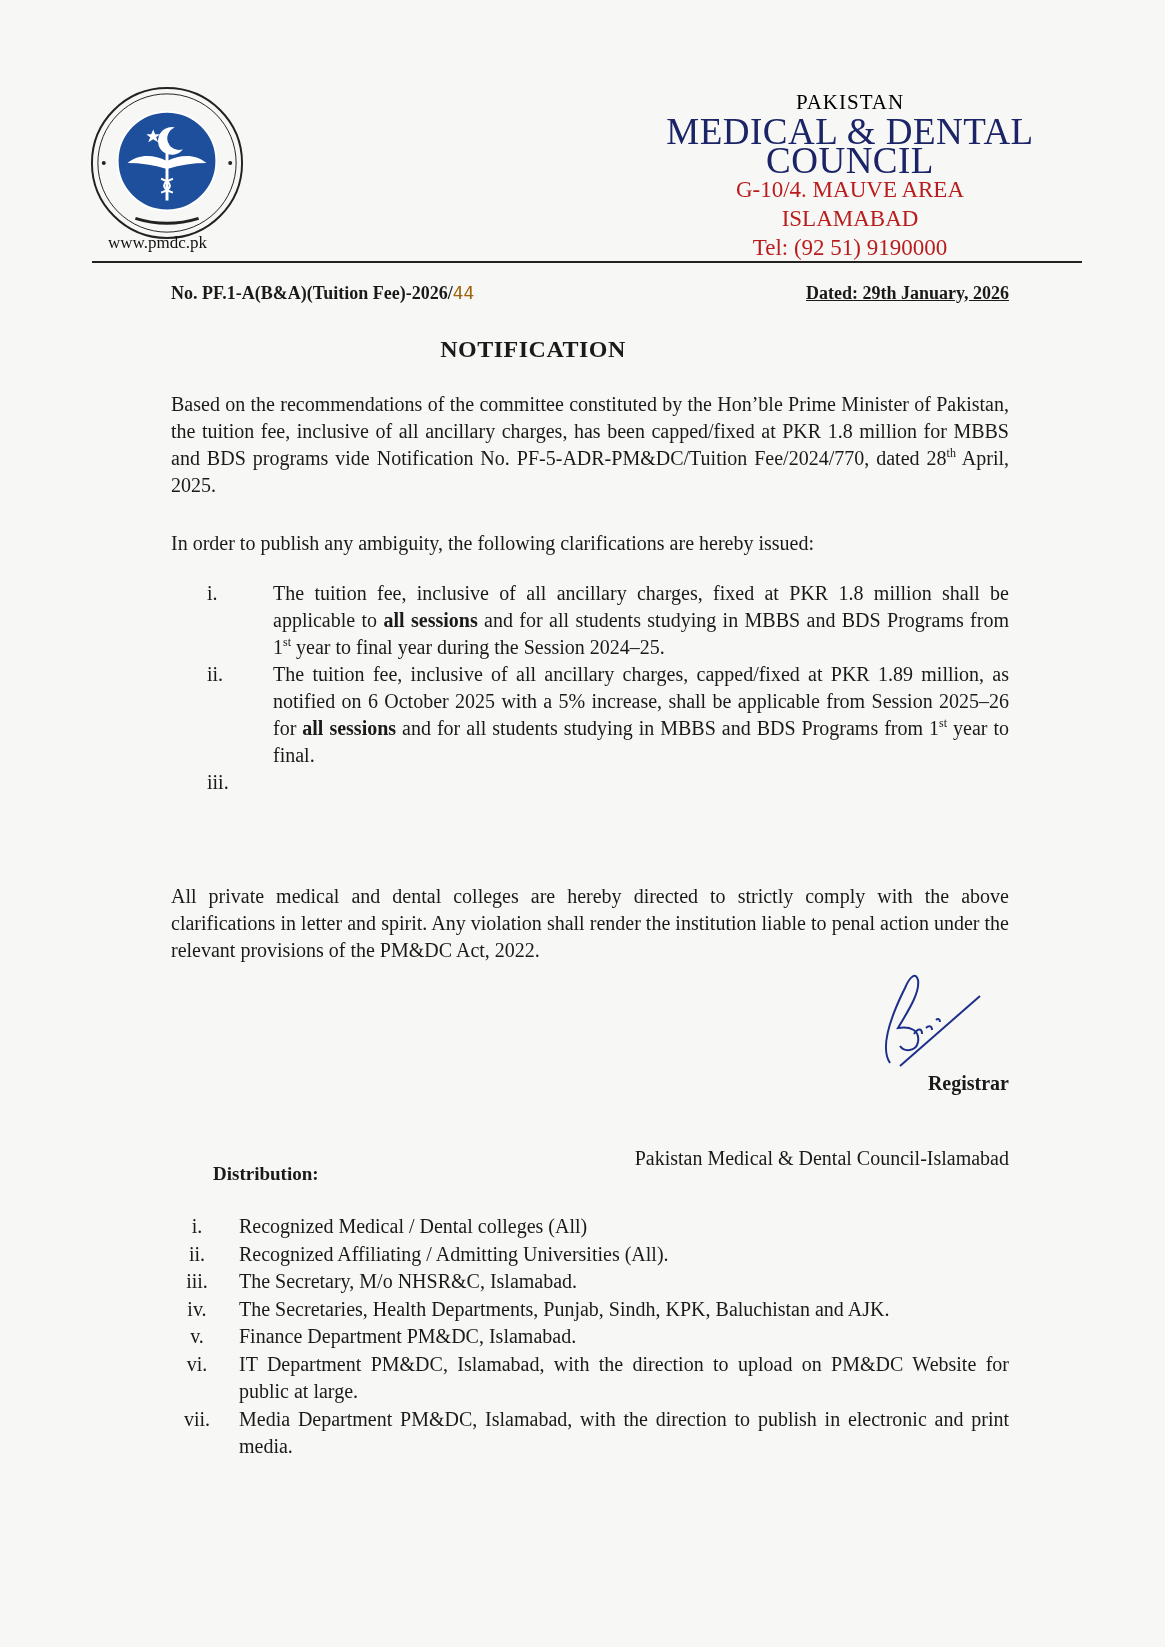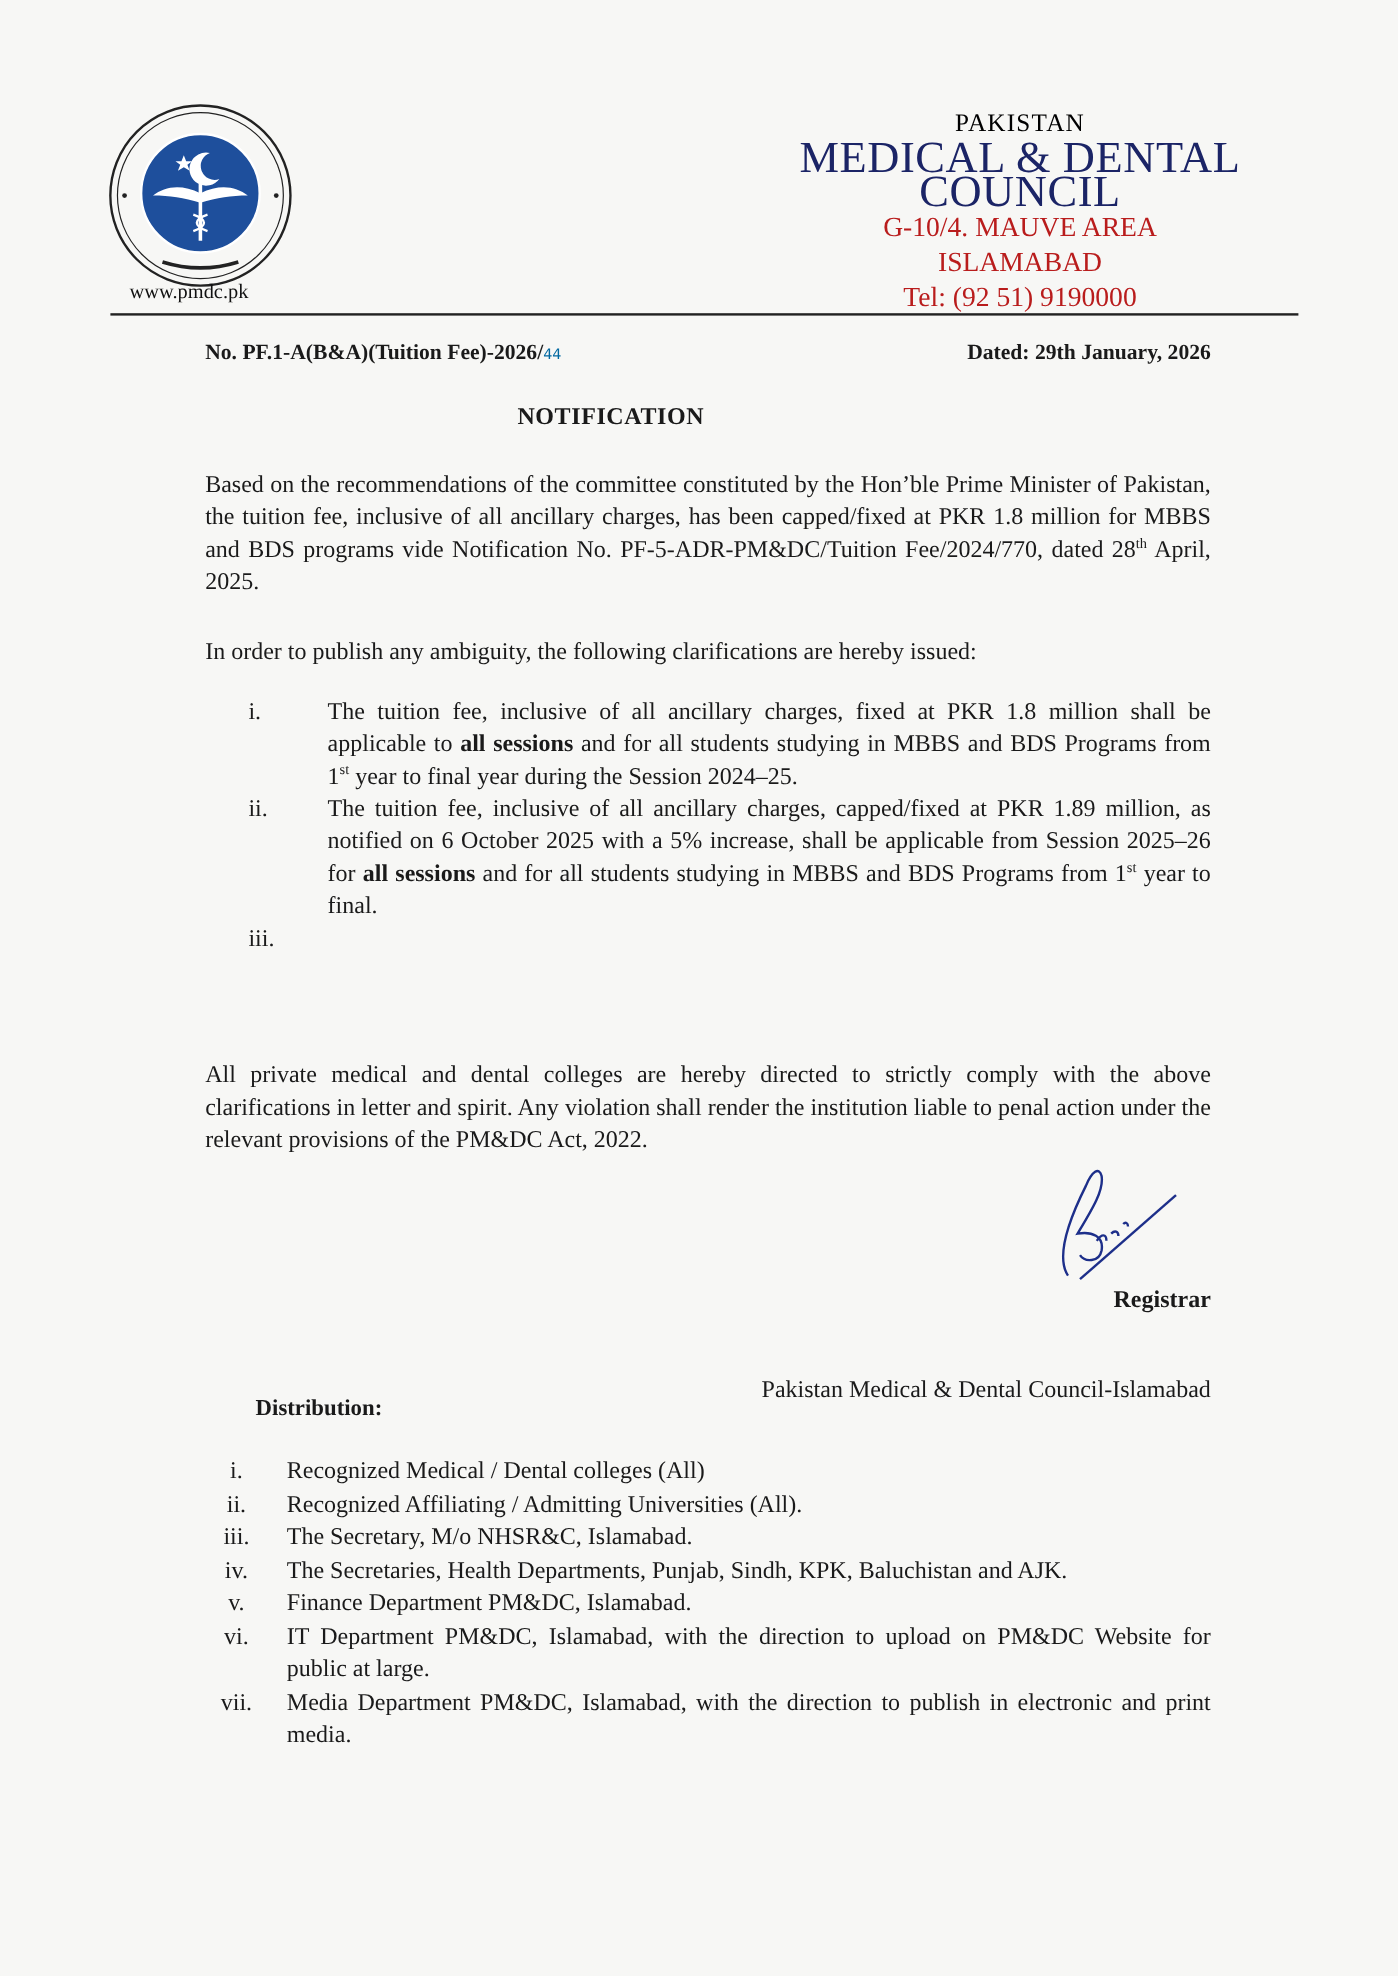--- a/index.html
+++ b/index.html
@@ -18,23 +18,23 @@
   .letterhead {
     position: absolute; left: 600px; top: 88px; width: 500px; text-align: center;
     line-height: 29px;
   }
   .lh-line1 { font-size: 21px; color: #000000; letter-spacing: 1px; }
   .lh-line2 { font-size: 37px; color: #1b2466; letter-spacing: 0.5px; }
   .lh-line3, .lh-line4, .lh-line5 { font-size: 23px; color: #b91c1c; }
   .rule { position: absolute; left: 92px; top: 261px; width: 990px; height: 2px; background: #222; }
   .ref-row { position: absolute; left: 171px; top: 283px; width: 838px; font-size: 18px; font-weight: bold; }
   .ref-no { position: absolute; left: 0; top: 0; }
-  .ref-no .hand { font-family: "DejaVu Sans", sans-serif; font-weight: normal; color: #0369a1; font-size: 12px; }
-  .ref-date { position: absolute; right: 0; top: 0; }
-  .title { position: absolute; left: 0; width: 1018px; top: 336px; text-align: center; font-size: 20px; font-weight: bold; letter-spacing: 0.5px; }
+  .ref-no .hand { font-family: "DejaVu Sans", sans-serif; font-weight: normal; color: #a16207; font-size: 17px; }
+  .ref-date { position: absolute; right: 0; top: 0; text-decoration: underline; }
+  .title { position: absolute; left: 0; width: 1018px; top: 336px; text-align: center; font-size: 24px; font-weight: bold; letter-spacing: 0.5px; padding-left: 24px; }
   .para { position: absolute; left: 171px; width: 838px; font-size: 20px; line-height: 27px; text-align: justify; }
   .p1 { top: 391px; }
   .p2 { top: 530px; }
   .clar-list { position: absolute; left: 171px; top: 580px; width: 838px; font-size: 20px; line-height: 27px; }
   .clar-item { display: flex; }
   .clar-num { width: 102px; flex: 0 0 102px; padding-left: 36px; box-sizing: border-box; }
   .clar-text { flex: 1; text-align: justify; }
   .p3 { top: 883px; }
   sup { font-size: 12px; line-height: 0; }
   .sig-svg { position: absolute; left: 870px; top: 968px; width: 115px; height: 110px; }

